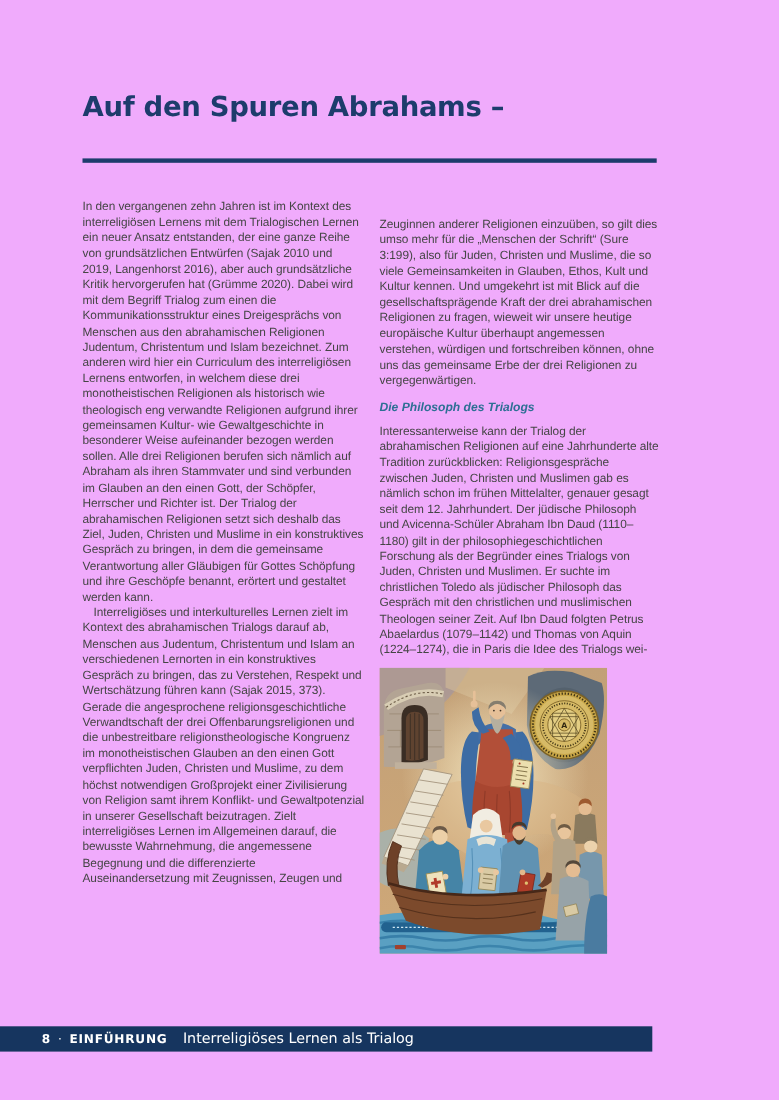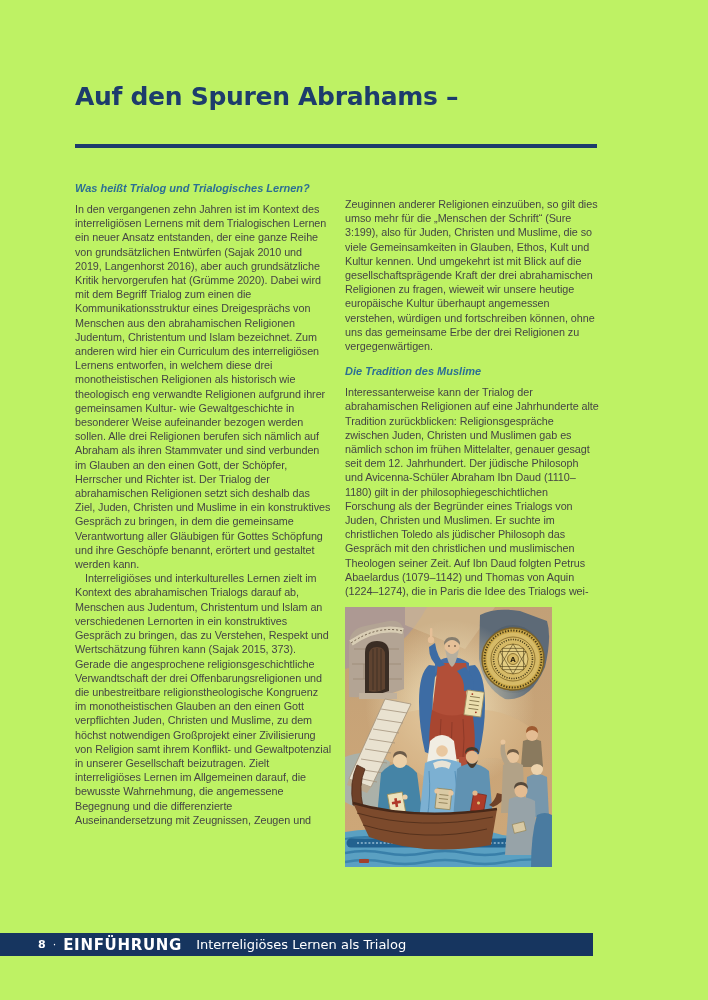--- a/index.html
+++ b/index.html
@@ -1,18 +1,18 @@
 <!DOCTYPE html>
 <html><head>
 <meta charset="utf-8">
 <style>
   html,body { margin:0; padding:0; background:#ffffff; }
   .page {
     position:relative; width:708px; height:1000px;
-    background:#bef264; overflow:hidden;
+    background:#f0abfc; overflow:hidden;
     font-family:"Liberation Sans", sans-serif;
   }
   .page-title {
     position:absolute; left:75px; top:62px; width:530px;
     color:#1d3c6c; font-family:"DejaVu Sans", sans-serif;
     font-weight:bold; font-size:25px; line-height:35px; letter-spacing:-0.3px;
   }
   .page-title span { display:block; }
   .title-rule {
     position:absolute; left:75px; top:144px; width:522px; height:4px;
@@ -42,42 +42,41 @@
     font-size:9.6px; line-height:12.4px; font-style:italic; color:#565656;
   }
   .cap-label { font-weight:bold; }
   .footer-bar {
     position:absolute; left:0; top:933px; width:593px; height:23px;
     background:#16355f; display:flex; align-items:center; color:#ffffff;
     font-family:"DejaVu Sans", sans-serif;
   }
   .page-num { margin-left:38px; font-size:11px; font-weight:bold; }
   .sep { margin:0 7px; font-size:11px; }
-  .section-label { font-size:15px; font-weight:bold; letter-spacing:0.7px; }
+  .section-label { font-size:11px; font-weight:bold; letter-spacing:0.7px; }
   .chapter { margin-left:14px; font-size:13px; }
 </style>
 </head>
 <body>
 
 <div class="page">
 
   <h1 class="page-title">
     <span>Auf den Spuren Abrahams –</span>
   </h1>
   <div class="title-rule"></div>
 
   <div class="col-left">
-    <h3 class="subhead">Was heißt Trialog und Trialogisches Lernen?</h3>
     <p class="body-text">In den vergangenen zehn Jahren ist im Kontext des interreligiösen Lernens mit dem Trialogischen Lernen ein neuer Ansatz entstanden, der eine ganze Reihe von grundsätzlichen Entwürfen (Sajak 2010 und 2019, Langenhorst 2016), aber auch grundsätzliche Kritik hervorgerufen hat (Grümme 2020). Dabei wird mit dem Begriff Trialog zum einen die Kommunikationsstruktur eines Dreigesprächs von Menschen aus den abrahamischen Religionen Judentum, Christentum und Islam bezeichnet. Zum anderen wird hier ein Curriculum des interreligiösen Lernens entworfen, in welchem diese drei monotheistischen Religionen als historisch wie theologisch eng verwandte Religionen aufgrund ihrer gemeinsamen Kultur- wie Gewaltgeschichte in besonderer Weise aufeinander bezogen werden sollen. Alle drei Religionen berufen sich nämlich auf Abraham als ihren Stammvater und sind verbunden im Glauben an den einen Gott, der Schöpfer, Herrscher und Richter ist. Der Trialog der abrahamischen Religionen setzt sich deshalb das Ziel, Juden, Christen und Muslime in ein konstruktives Gespräch zu bringen, in dem die gemeinsame Verantwortung aller Gläubigen für Gottes Schöpfung und ihre Geschöpfe benannt, erörtert und gestaltet werden kann.</p>
     <p class="body-text indent">Interreligiöses und interkulturelles Lernen zielt im Kontext des abrahamischen Trialogs darauf ab, Menschen aus Judentum, Christentum und Islam an verschiedenen Lernorten in ein konstruktives Gespräch zu bringen, das zu Verstehen, Respekt und Wertschätzung führen kann (Sajak 2015, 373). Gerade die angesprochene religionsgeschichtliche Verwandtschaft der drei Offenbarungsreligionen und die unbestreitbare religionstheologische Kongruenz im monotheistischen Glauben an den einen Gott verpflichten Juden, Christen und Muslime, zu dem höchst notwendigen Großprojekt einer Zivilisierung von Religion samt ihrem Konflikt- und Gewaltpotenzial in unserer Gesellschaft beizutragen. Zielt interreligiöses Lernen im Allgemeinen darauf, die bewusste Wahrnehmung, die angemessene Begegnung und die differenzierte Auseinandersetzung mit Zeugnissen, Zeugen und</p>
   </div>
 
   <div class="col-right">
     <p class="body-text">Zeuginnen anderer Religionen einzuüben, so gilt dies umso mehr für die „Menschen der Schrift“ (Sure 3:199), also für Juden, Christen und Muslime, die so viele Gemeinsamkeiten in Glauben, Ethos, Kult und Kultur kennen. Und umgekehrt ist mit Blick auf die gesellschaftsprägende Kraft der drei abrahamischen Religionen zu fragen, wieweit wir unsere heutige europäische Kultur überhaupt angemessen verstehen, würdigen und fortschreiben können, ohne uns das gemeinsame Erbe der drei Religionen zu vergegenwärtigen.</p>
-    <h3 class="subhead">Die Tradition des Muslime</h3>
+    <h3 class="subhead">Die Philosoph des Trialogs</h3>
     <p class="body-text">Interessanterweise kann der Trialog der abrahamischen Religionen auf eine Jahrhunderte alte Tradition zurückblicken: Religionsgespräche zwischen Juden, Christen und Muslimen gab es nämlich schon im frühen Mittelalter, genauer gesagt seit dem 12. Jahrhundert. Der jüdische Philosoph und Avicenna-Schüler Abraham Ibn Daud (1110–1180) gilt in der philosophiegeschichtlichen Forschung als der Begründer eines Trialogs von Juden, Christen und Muslimen. Er suchte im christlichen Toledo als jüdischer Philosoph das Gespräch mit den christlichen und muslimischen Theologen seiner Zeit. Auf Ibn Daud folgten Petrus Abaelardus (1079–1142) und Thomas von Aquin (1224–1274), die in Paris die Idee des Trialogs wei-</p>
 
     <figure class="fig">
       <svg class="painting" viewBox="0 0 207 260" xmlns="http://www.w3.org/2000/svg">
         <defs>
           <radialGradient id="glow" gradientUnits="userSpaceOnUse" cx="105" cy="98" r="85">
             <stop offset="0" stop-color="#f3e6c0" stop-opacity="0.95"></stop>
             <stop offset="1" stop-color="#f3e6c0" stop-opacity="0"></stop>
           </radialGradient>
           <linearGradient id="bg" x1="0" y1="0" x2="0" y2="1">

